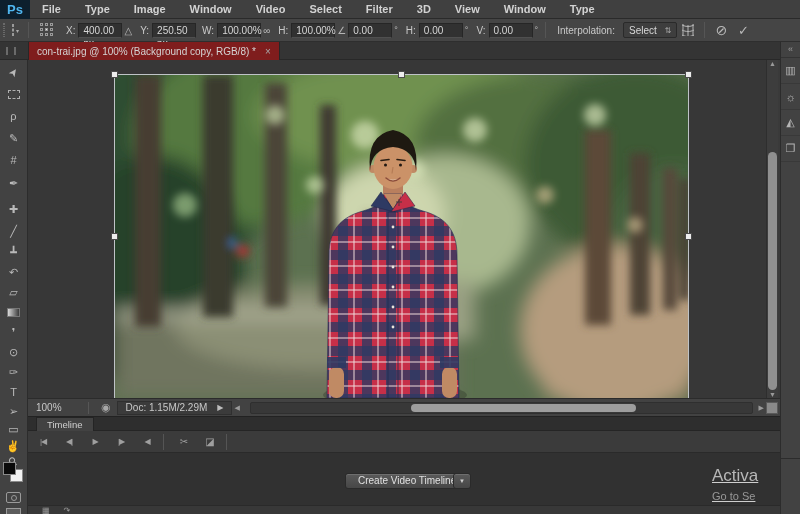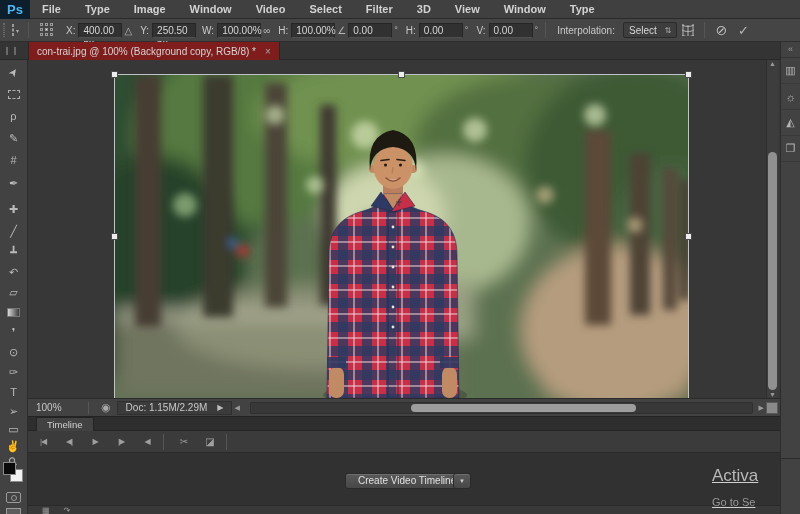--- a/index.html
+++ b/index.html
@@ -78,21 +78,21 @@
   #tl-bottom{position:absolute;left:0;top:88px;width:100%;height:10px;background:#383838;border-top:1px solid #2a2a2a;display:flex;align-items:center;}
   #tl-bottom span{color:#9a9a9a;font-size:8px;margin-left:14px;}
   
   #dock{position:absolute;left:780px;top:42px;width:20px;height:472px;background:#424242;border-left:1px solid #2c2c2c;}
   #dock-header{height:16px;border-bottom:1px solid #333;color:#9a9a9a;font-size:9px;text-align:center;line-height:15px;}
   .dockicon{height:26px;border-bottom:1px solid #393939;display:flex;align-items:center;justify-content:center;color:#b5b5b5;font-size:11px;}
   #dock-div{position:absolute;left:0;top:416px;width:100%;height:1px;background:#2c2c2c;}
   
   #watermark{position:absolute;left:712px;top:466px;pointer-events:none;z-index:50;text-decoration:underline;}
   #wm1{font-size:17px;color:#b7b7b7;}
-  #wm2{font-size:11px;color:#989898;margin-top:10px;}
+  #wm2{font-size:11px;color:#989898;margin-top:4px;}
 </style>
 </head>
 <body>
 
 <div id="app">
 
   <div id="menubar">
     <div id="pslogo">Ps</div>
     <div class="menuitem">File</div>
     <div class="menuitem">Type</div>

